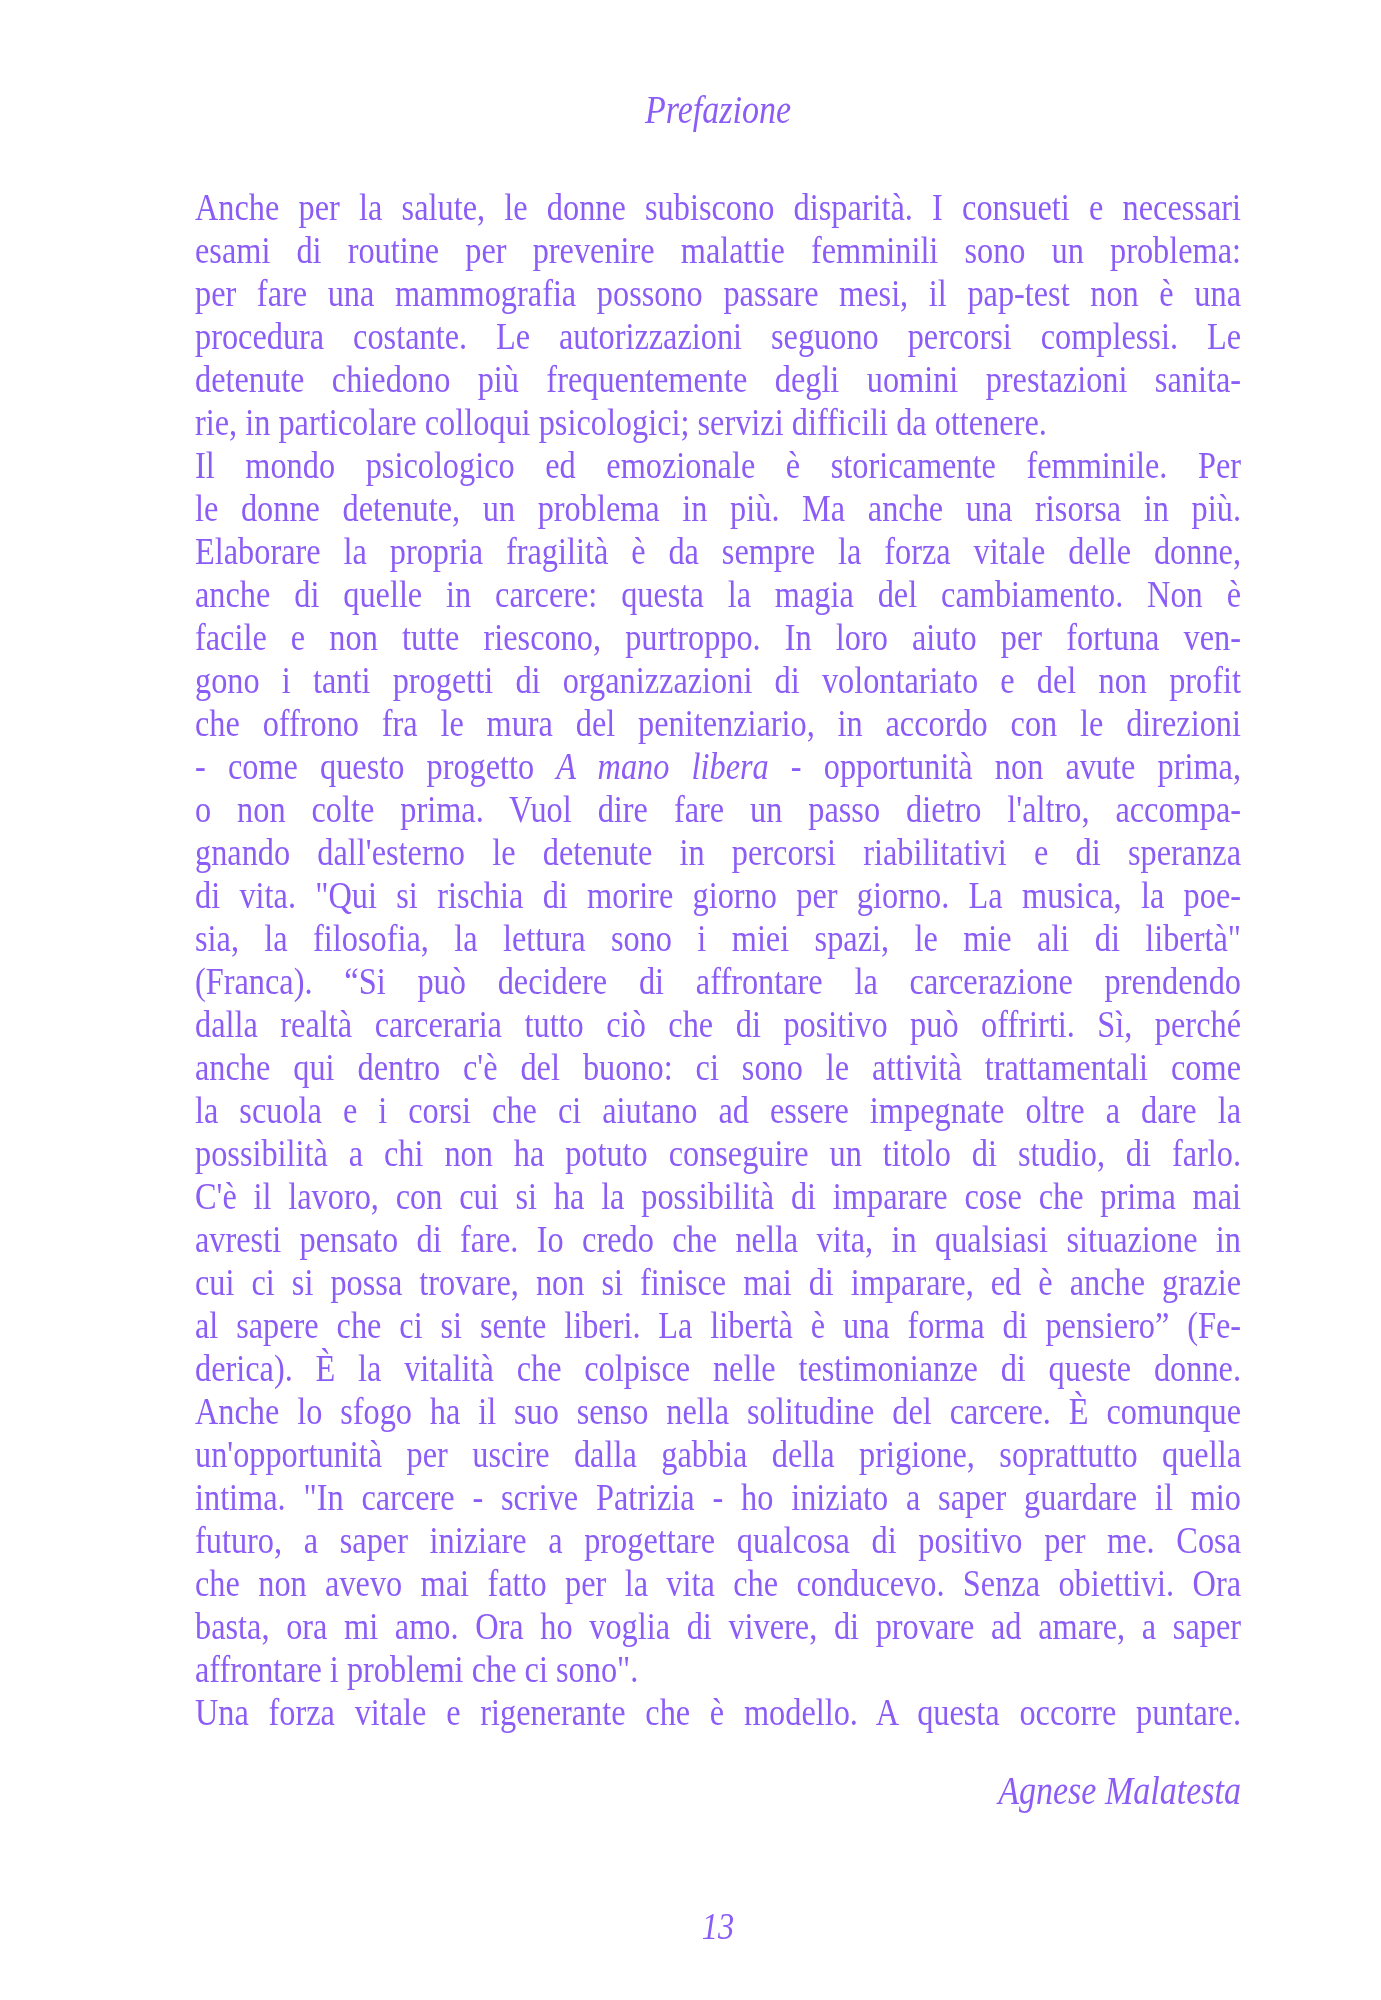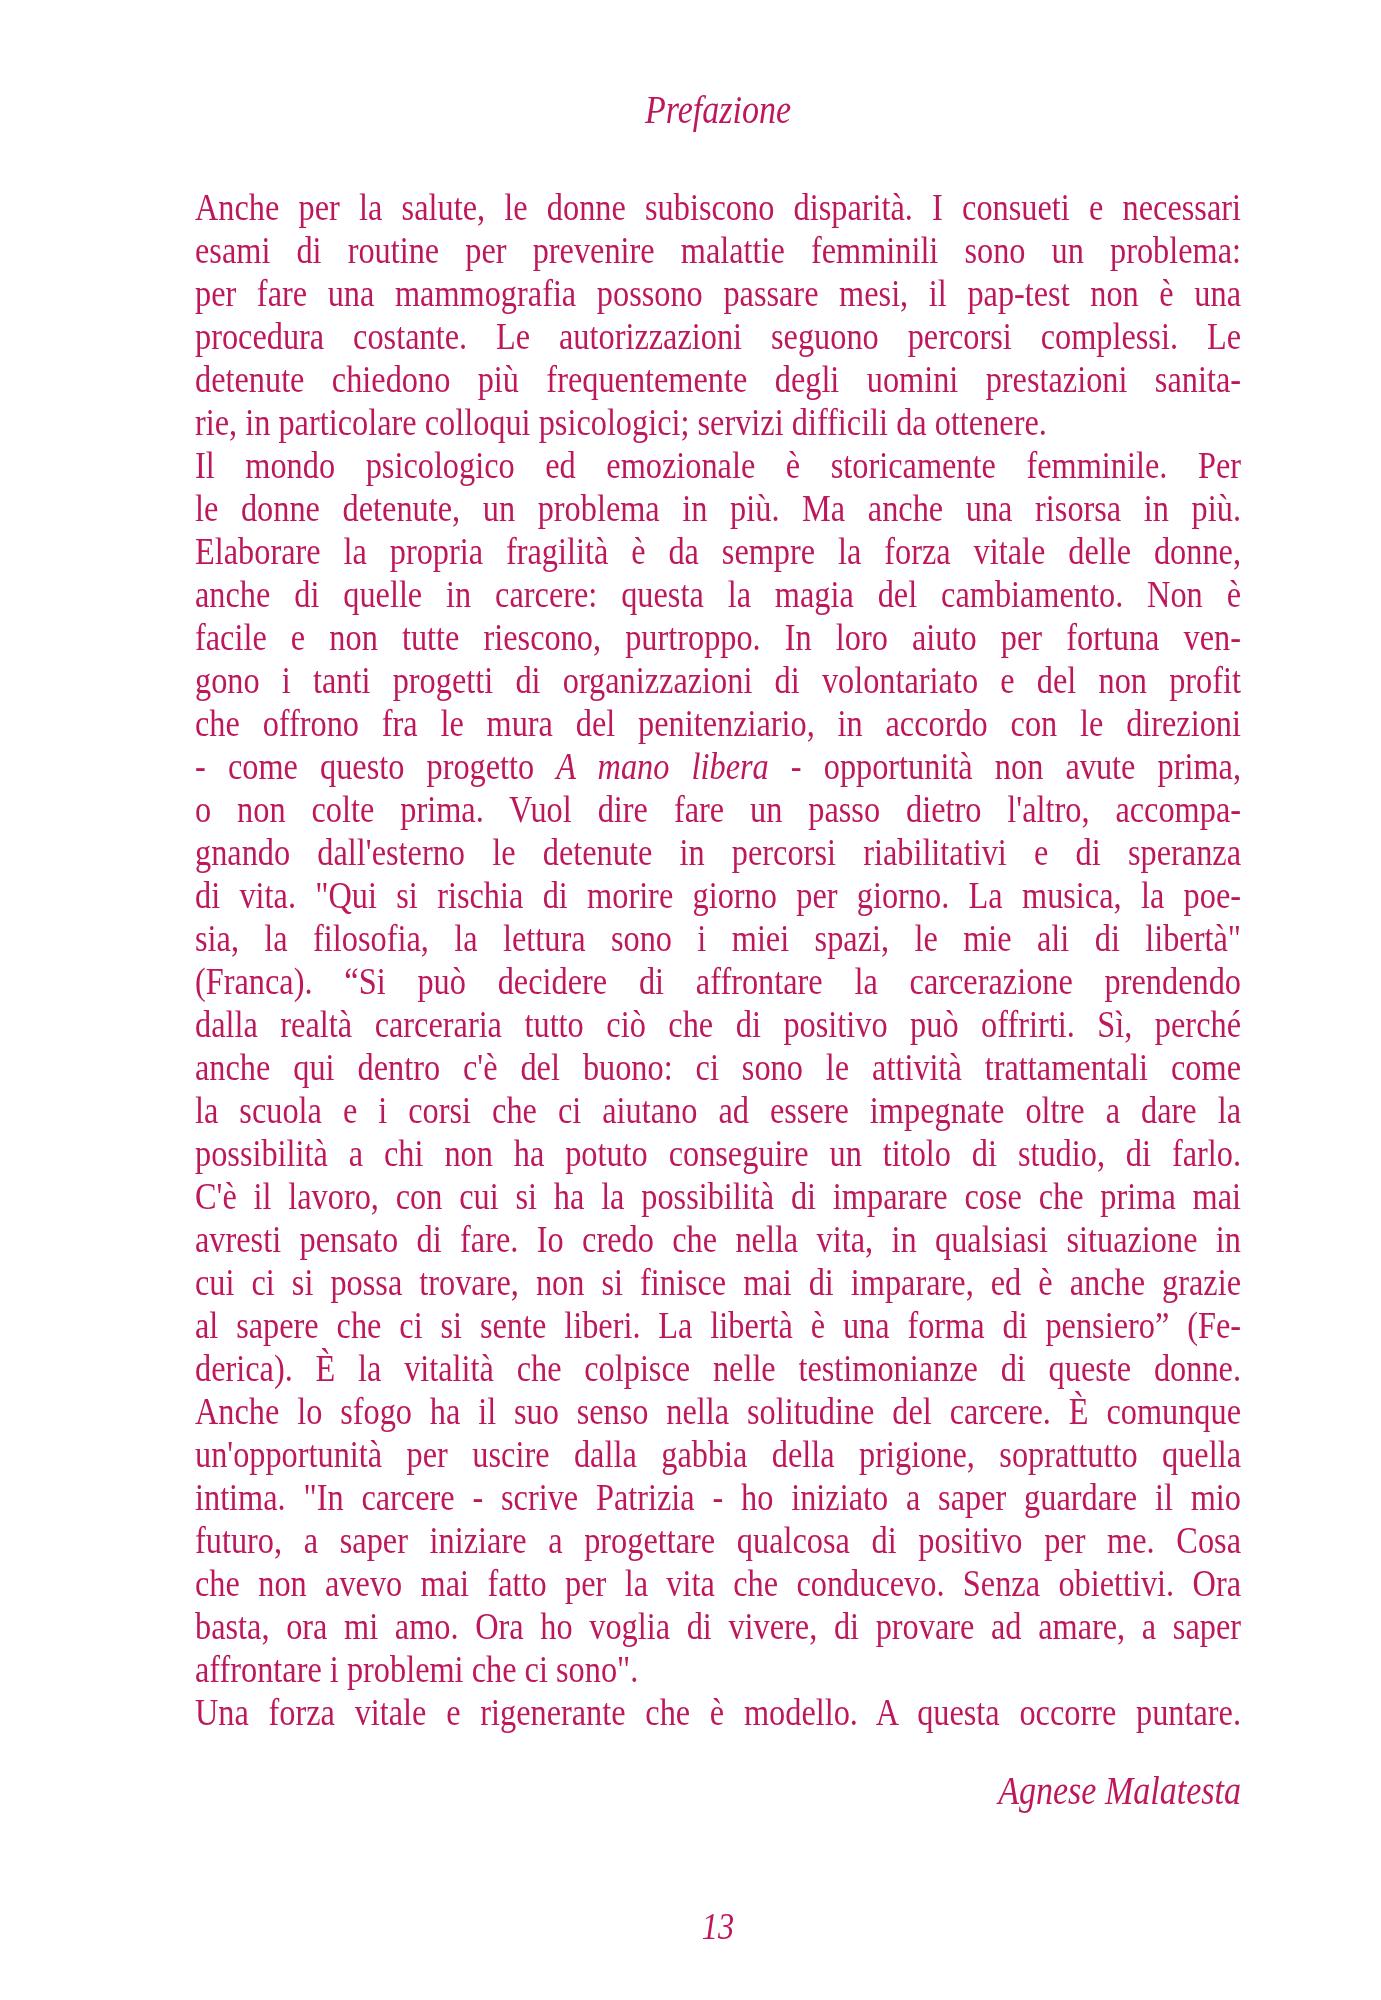--- a/index.html
+++ b/index.html
@@ -6,21 +6,21 @@
     margin: 0;
     padding: 0;
     background: #ffffff;
   }
   .page {
     position: relative;
     width: 1381px;
     height: 2000px;
     background: #ffffff;
     font-family: "Liberation Serif", "DejaVu Serif", serif;
-    color: #be185d;
+    color: #8b5cf6;
     overflow: hidden;
   }
   
   .col {
     position: absolute;
     left: 195px;
     top: 0;
     width: 1230px;
     height: 2000px;
     transform: scaleX(0.8504);

